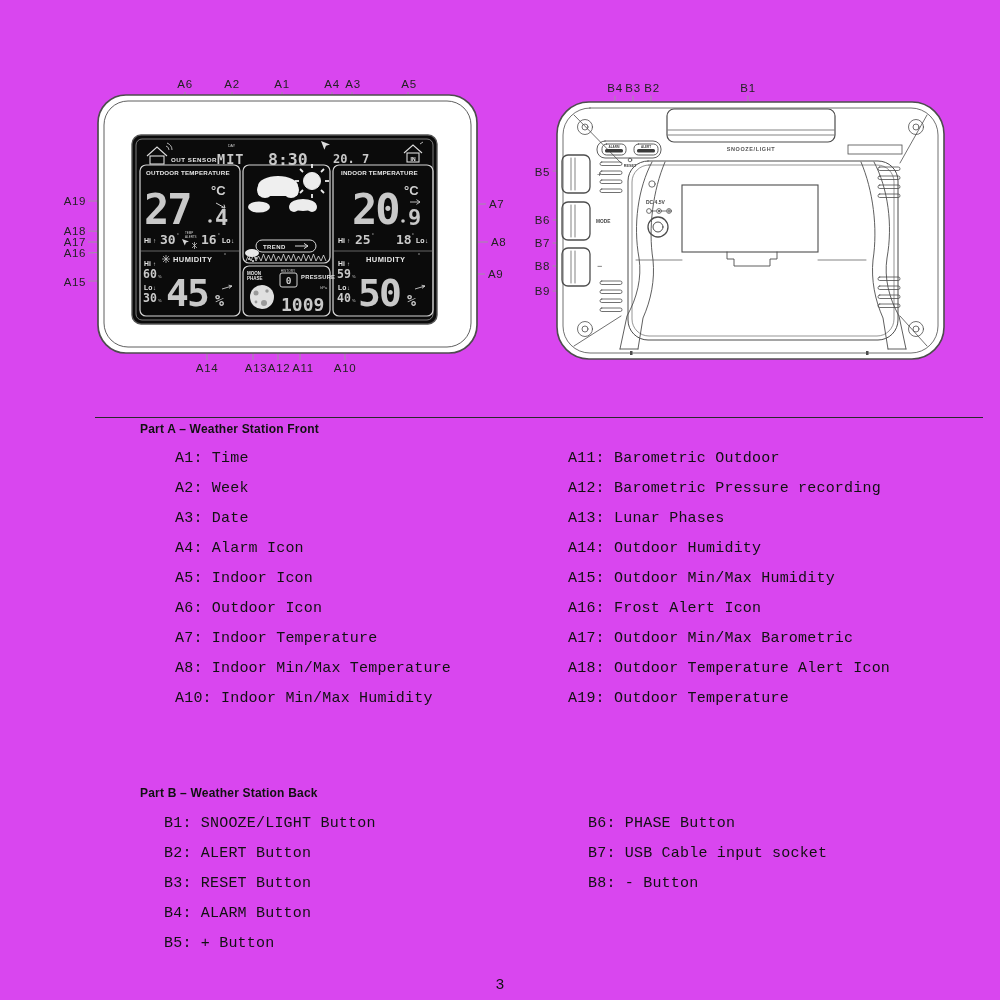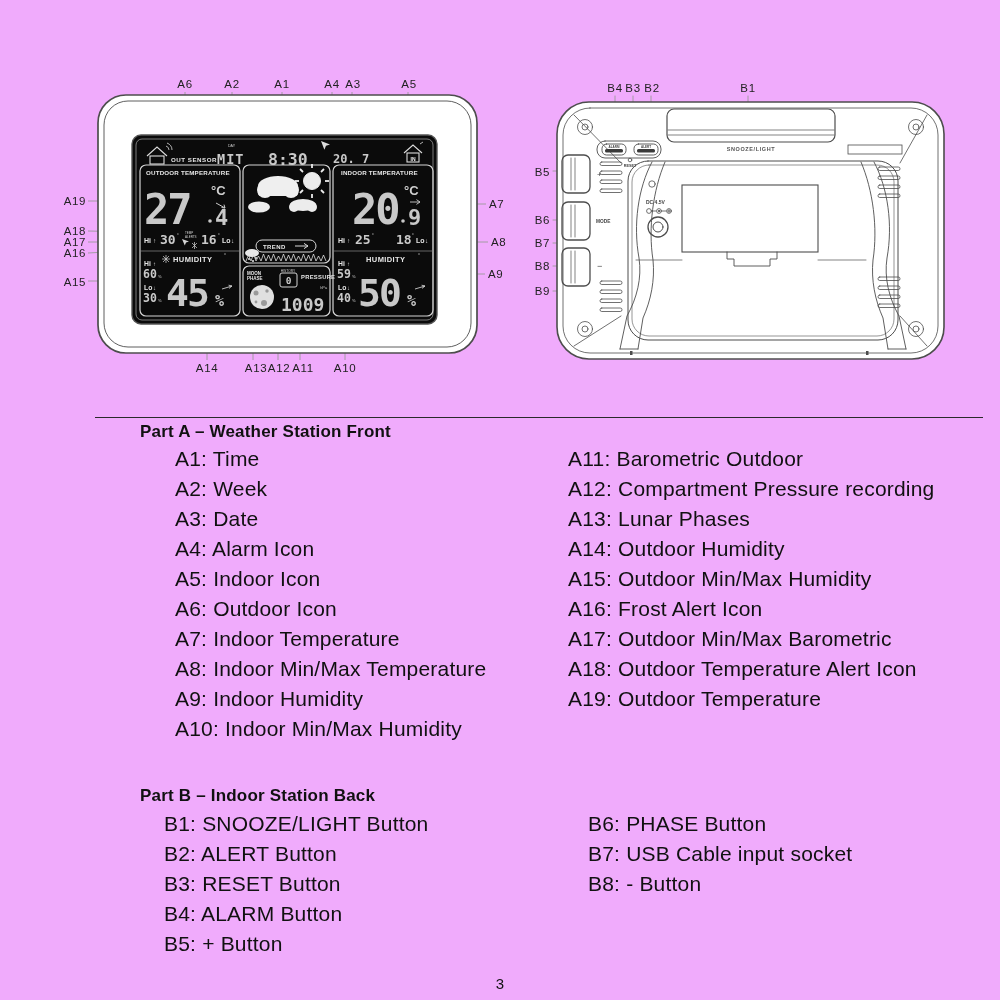--- a/index.html
+++ b/index.html
@@ -1,27 +1,27 @@
 <!DOCTYPE html>
 <html><head>
 <meta charset="utf-8">
 <style>
   html,body{margin:0;padding:0;background:#fff;}
-  .page{position:relative;width:1000px;height:1000px;background:#f0abfc;
+  .page{position:relative;width:1000px;height:1000px;background:#d946ef;
         font-family:"Liberation Sans",sans-serif;color:#111;overflow:hidden;}
   .diagram{position:absolute;left:0;top:0;}
   svg text{font-family:"Liberation Sans",sans-serif;}
   .co{font-size:11.5px;fill:#222;letter-spacing:.6px;}
   .seg{font-family:"DejaVu Sans Mono",monospace;font-weight:bold;fill:#c9c9c9;}
   .lbl{fill:#e6e6e6;font-weight:bold;}
   .dim{fill:#cfcfcf;}
   .hr{position:absolute;left:95px;top:417px;width:888px;border-top:1.7px solid #2a2a2a;}
-  .title{position:absolute;font-size:17px;font-weight:700;letter-spacing:.2px;white-space:nowrap;}
+  .title{position:absolute;font-size:12px;font-weight:700;letter-spacing:.2px;white-space:nowrap;}
   .col{position:absolute;}
-  .item{height:30px;line-height:30px;font-size:21px;letter-spacing:.2px;white-space:nowrap;}
+  .item{height:30px;line-height:30px;font-size:15px;letter-spacing:.2px;white-space:nowrap;font-family:Liberation Mono, monospace;}
   .pagenum{position:absolute;left:0;top:975px;width:1000px;text-align:center;font-size:15px;}
 </style>
 </head>
 <body>
 
 <div class="page">
 
 <svg class="diagram" width="1000" height="420" viewBox="0 0 1000 420">
 
   <g>
@@ -409,37 +409,36 @@
 
 <div class="col" style="left:175px;top:444px">
   <div class="item">A1: Time</div>
   <div class="item">A2: Week</div>
   <div class="item">A3: Date</div>
   <div class="item">A4: Alarm Icon</div>
   <div class="item">A5: Indoor Icon</div>
   <div class="item">A6: Outdoor Icon</div>
   <div class="item">A7: Indoor Temperature</div>
   <div class="item">A8: Indoor Min/Max Temperature</div>
-  <div class="item">A9: Indoor Humidity</div>
   <div class="item">A10: Indoor Min/Max Humidity</div>
 </div>
 
 <div class="col" style="left:568px;top:444px">
   <div class="item">A11: Barometric Outdoor</div>
-  <div class="item">A12: Compartment Pressure recording</div>
+  <div class="item">A12: Barometric Pressure recording</div>
   <div class="item">A13: Lunar Phases</div>
   <div class="item">A14: Outdoor Humidity</div>
   <div class="item">A15: Outdoor Min/Max Humidity</div>
   <div class="item">A16: Frost Alert Icon</div>
   <div class="item">A17: Outdoor Min/Max Barometric</div>
   <div class="item">A18: Outdoor Temperature Alert Icon</div>
   <div class="item">A19: Outdoor Temperature</div>
 </div>
 
-<div class="title" style="left:140px;top:786px">Part B – Indoor Station Back</div>
+<div class="title" style="left:140px;top:786px">Part B – Weather Station Back</div>
 
 <div class="col" style="left:164px;top:809px">
   <div class="item">B1: SNOOZE/LIGHT Button</div>
   <div class="item">B2: ALERT Button</div>
   <div class="item">B3: RESET Button</div>
   <div class="item">B4: ALARM Button</div>
   <div class="item">B5: + Button</div>
 </div>
 
 <div class="col" style="left:588px;top:809px">

